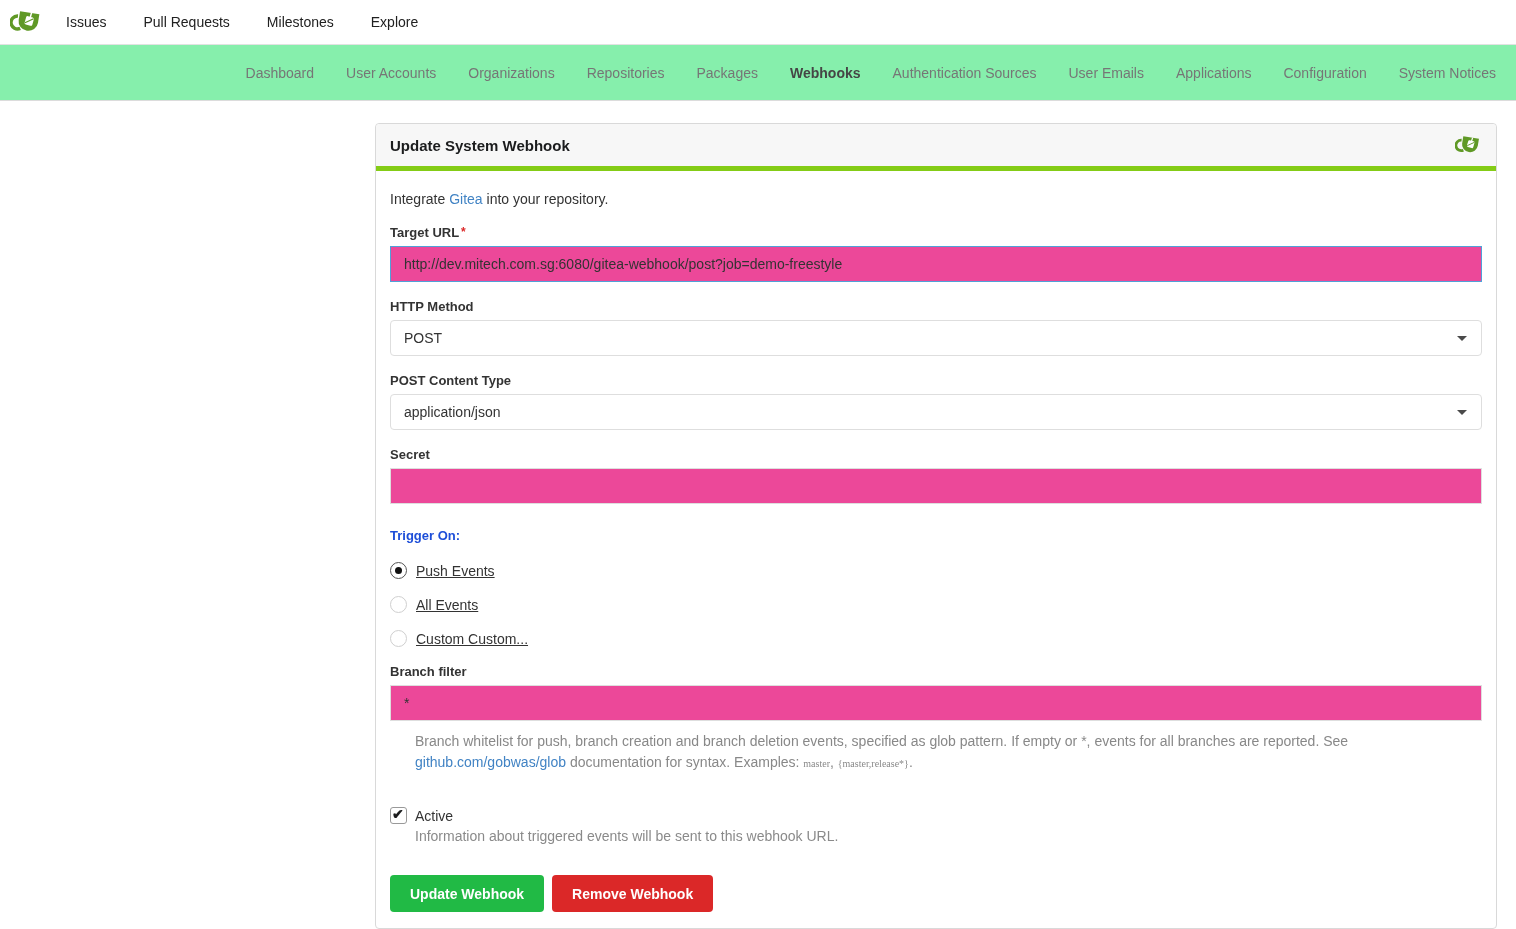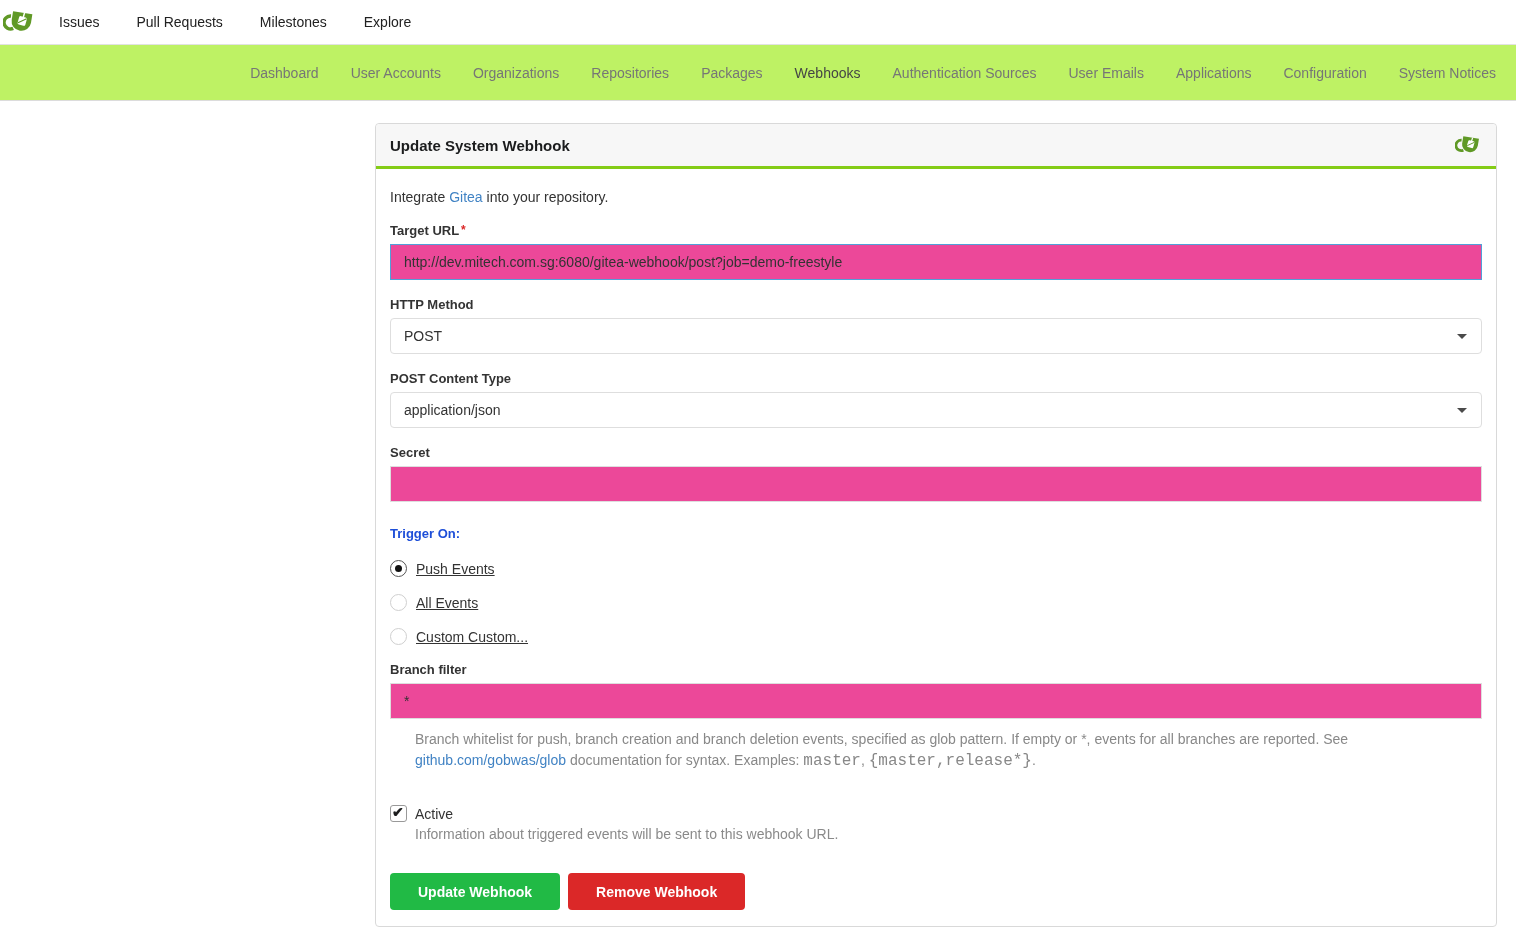--- a/index.html
+++ b/index.html
@@ -1,31 +1,31 @@
 <!DOCTYPE html>
 <html><head>
 <meta charset="utf-8">
 <style>
   * { margin:0; padding:0; box-sizing:border-box; }
   html,body { width:1516px; height:929px; background:#fff; font-family:"Liberation Sans", sans-serif; font-size:14px; color:#333; overflow:hidden; }
 
   
-  .topnav { height:45px; background:#fff; border-bottom:1px solid #e2e2e2; display:flex; align-items:center; padding:0 3px; }
+  .topnav { height:45px; background:#fff; border-bottom:1px solid #e2e2e2; display:flex; align-items:center; padding:0 10px; }
   .topnav .logo { width:33px; height:32px; margin-right:23px; display:flex; align-items:center; }
   .topnav .nav-item { color:#212121; text-decoration:none; margin-right:37px; cursor:pointer; }
 
   
-  .adminnav { height:56px; background:#bef264; border-bottom:1px solid #dcdcdc; display:flex; align-items:center; justify-content:flex-end; padding-right:20px; }
+  .adminnav { height:56px; background:#86efac; border-bottom:1px solid #dcdcdc; display:flex; align-items:center; justify-content:flex-end; padding-right:20px; }
   .adminnav .nav-item { color:#767676; text-decoration:none; margin-left:32px; cursor:pointer; white-space:nowrap; }
-  .adminnav .nav-item.active { color:#454545; }
+  .adminnav .nav-item.active { color:#454545;font-weight:bold; }
 
   
   .container { margin:22px 19px 0 375px; }
   .panel { border:1px solid #d9d9d9; border-radius:4px; background:#fff; }
-  .panel-header { background:#f7f7f7; border-bottom:3px solid #84cc16; border-radius:4px 4px 0 0; padding:8px 14px; display:flex; align-items:center; justify-content:space-between; }
+  .panel-header { background:#f7f7f7; border-bottom:5px solid #84cc16; border-radius:4px 4px 0 0; padding:8px 14px; display:flex; align-items:center; justify-content:space-between; }
   .panel-title { font-weight:bold; font-size:15px; color:#1b1c1d; }
   .panel-body { padding:14px 14px 16px 14px; }
 
   .intro { padding-top:6px; margin-bottom:18px; color:#333; }
   a.link { color:#4183c4; text-decoration:none; cursor:pointer; }
 
   .field { margin-bottom:17px; }
   .field > label { display:block; font-weight:bold; font-size:13px; color:#333; margin-bottom:6px; }
   .required-mark { color:#db2828; margin-left:2px; font-size:12px; vertical-align:top; }
 
@@ -37,31 +37,31 @@
 
   .trigger-heading { font-weight:bold; font-size:13px; color:#1d4ed8; margin:24px 0 19px 0; }
   .radio-row { display:flex; align-items:center; margin-bottom:17px; cursor:pointer;text-decoration:underline; }
   .radio-circle { width:17px; height:17px; border-radius:50%; border:1px solid #cfcfcf; background:#fff; margin-right:9px; position:relative; flex:0 0 17px; }
   .radio-row.checked .radio-circle { border-color:#555; }
   .radio-row.checked .radio-circle::after { content:""; position:absolute; left:4px; top:4px; width:7px; height:7px; border-radius:50%; background:#111; }
   .radio-label { color:#333; }
 
   .branch-field { margin-top:2px; margin-bottom:0; }
   .help-text { margin:10px 0 0 25px; color:#888; line-height:21px; font-size:14px; }
-  .help-text code { font-family:Liberation Mono, monospace; font-size:16px; color:#888; }
+  .help-text code { font-family:Liberation Serif, serif; font-size:10px; color:#888; }
 
   .active-section { margin-top:33px; }
   .active-row { display:flex; align-items:center; cursor:pointer; }
   .checkbox { width:17px; height:17px; border:1px solid #999; border-radius:3px; background:#fff; margin-right:8px; position:relative; flex:0 0 17px; }
   .checkbox.checked::after { content:"\2714"; position:absolute; left:1px; top:-2px; font-size:14px; font-weight:bold; color:#1b1c1d; }
   .active-label { color:#333; }
   .active-desc { margin:4px 0 0 25px; color:#8a8a8a; }
 
   .button-row { margin-top:31px; display:flex; }
-  .btn { border:none; border-radius:4px; color:#fff; font-weight:bold; font-size:14px; font-family:"Liberation Sans", sans-serif; padding:0 28px; height:37px; cursor:pointer; }
+  .btn { border:none; border-radius:4px; color:#fff; font-weight:bold; font-size:14px; font-family:"Liberation Sans", sans-serif; padding:0 20px; height:37px; cursor:pointer; }
   .btn-green { background:#21ba45; margin-right:8px; }
   .btn-red { background:#db2828; }
 
   svg.gitea { display:block; }
 </style>
 </head>
 <body>
 
 <div class="topnav">
   <span class="logo">

